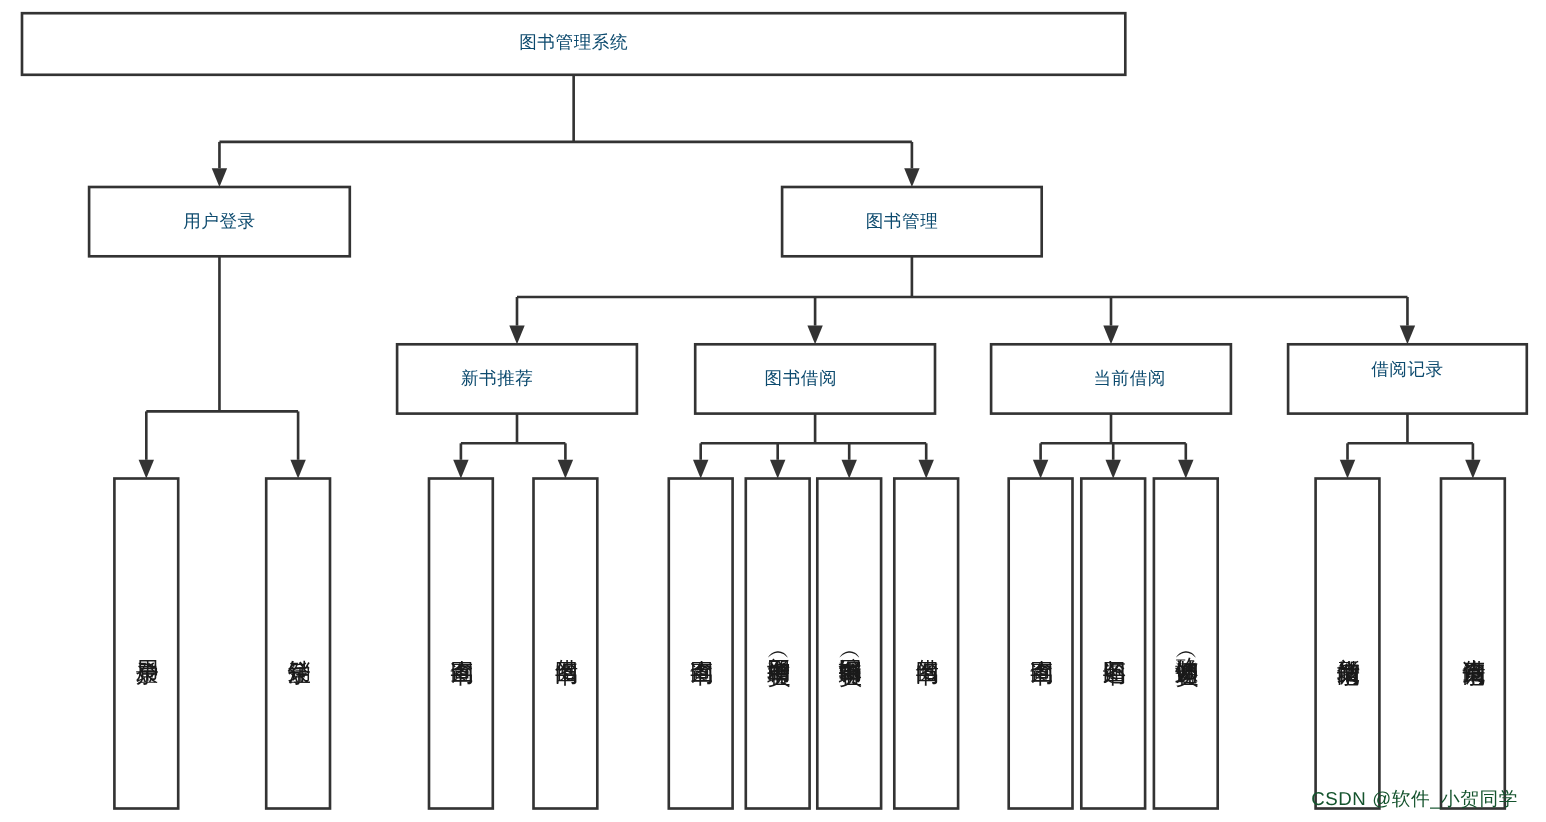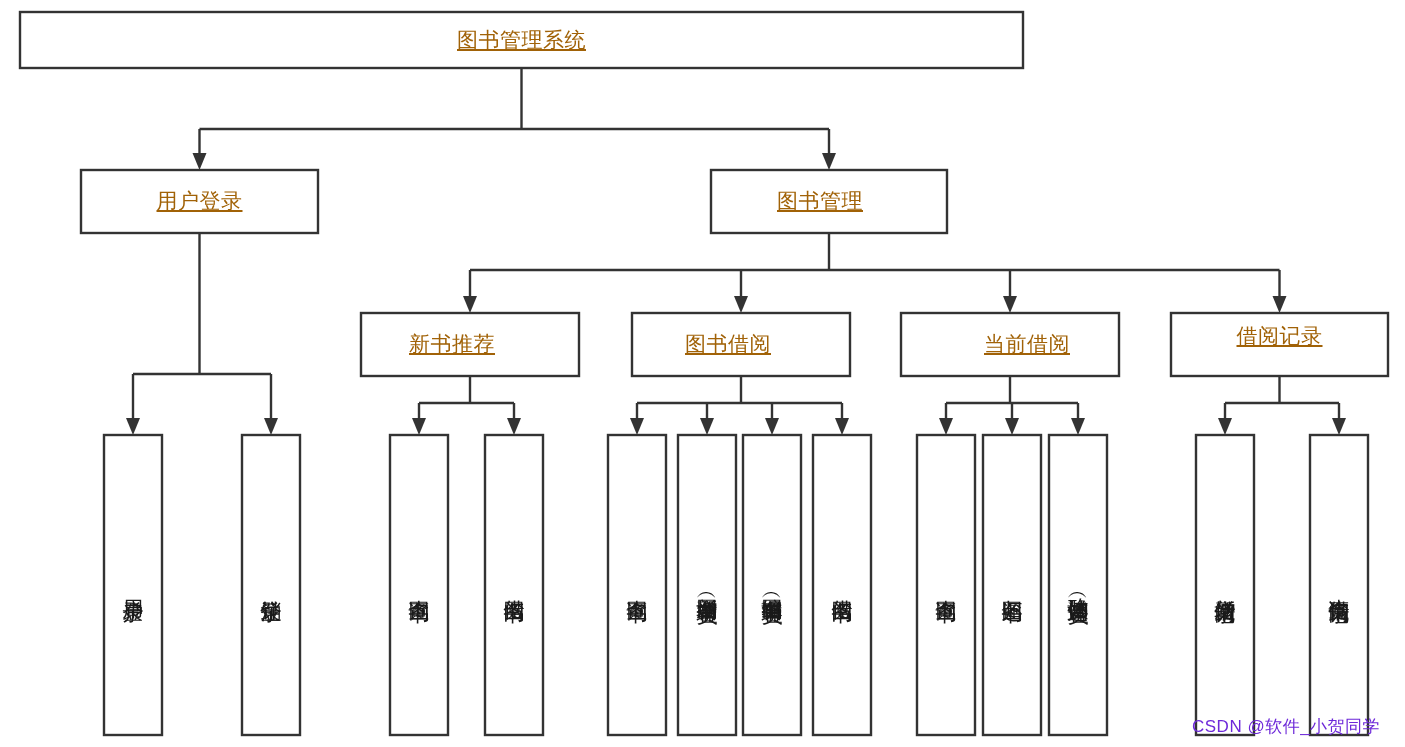--- a/index.html
+++ b/index.html
@@ -39,27 +39,26 @@
   }
   .arrow-head {
     fill: #333333;
     stroke: none;
   }
   .node-label-h {
     position: absolute;
     display: flex;
     align-items: center;
     justify-content: center;
-    color: #a16207;
-    font-size: 21px;
+    color: #0c4a6e;
+    font-size: 16px;
     line-height: 1.25;
     letter-spacing: 0.5px;
     white-space: nowrap;
     pointer-events: none;
-    text-decoration: underline;
   }
   .node-label-v {
     position: absolute;
     display: flex;
     align-items: center;
     justify-content: center;
     color: #1a1a1a;
     font-size: 21px;
     letter-spacing: 1px;
     writing-mode: vertical-rl;
@@ -176,15 +175,15 @@
       <div class="node-label-v" style="left: 678px; top: 435px; width: 58px; height: 300px;">新增图书（管理员）</div>
       <div class="node-label-v" style="left: 743px; top: 435px; width: 58px; height: 300px;">编辑图书（管理员）</div>
       <div class="node-label-v" style="left: 813px; top: 435px; width: 58px; height: 300px;">借阅图书</div>
       <div class="node-label-v" style="left: 917px; top: 435px; width: 58px; height: 300px;">查询图书</div>
       <div class="node-label-v" style="left: 983px; top: 435px; width: 58px; height: 300px;">归还图书</div>
       <div class="node-label-v" style="left: 1049px; top: 435px; width: 58px; height: 300px;">确认归还（管理员）</div>
       <div class="node-label-v" style="left: 1196px; top: 435px; width: 58px; height: 300px;">新增借阅记录</div>
       <div class="node-label-v" style="left: 1310px; top: 435px; width: 58px; height: 300px;">查询借阅记录</div>
     </div>
 
-  <div class="watermark" style="left: 1192px; top: 715px; color: #6d28d9;">CSDN @软件_小贺同学</div>
+  <div class="watermark" style="left: 1192px; top: 715px; color: #14532d;">CSDN @软件_小贺同学</div>
 
 </div>
 
 </body></html>

